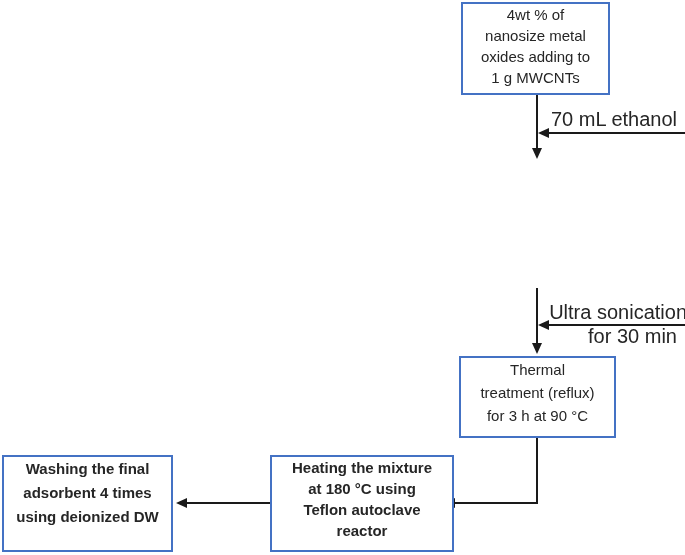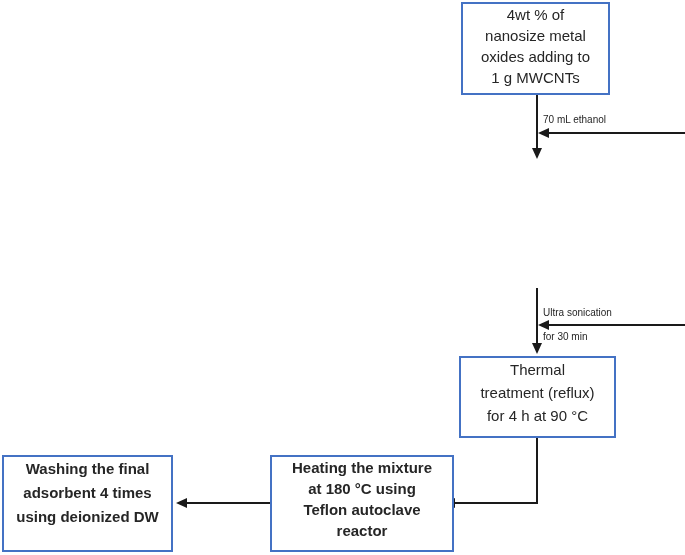--- a/index.html
+++ b/index.html
@@ -42,23 +42,23 @@
   #node-stir svg  { position: absolute; left: 0; top: 0; }
   #node-stir .node-text { position: relative; line-height: 22px; }
   #node-thermal   { left: 459px; top: 356px; width: 157px; height: 82px; }
   #node-thermal .node-text   { line-height: 23px; }
   #node-autoclave { left: 270px; top: 455px; width: 184px; height: 97px; font-weight: bold; }
   #node-washing   { left: 2px;   top: 455px; width: 171px; height: 97px; }
   #node-washing .node-text   { line-height: 24px; font-weight: bold; }
 
   .edge-label {
     position: absolute;
-    font-size: 10px;
+    font-size: 20px;
     line-height: 19px;
-    text-align: left;
+    text-align: right;
     white-space: nowrap;
   }
   #label-ethanol      { left: 543px; top: 110px; width: 134px; }
   #label-sonication-1 { left: 543px; top: 303px; width: 144px; }
   #label-sonication-2 { left: 543px; top: 327px; width: 134px; }
 </style>
 </head>
 <body>
 
 <div id="canvas" style="--box-border: #4472c4; --diamond-border: #8faadc; --arrow: #1a1a1a; --ink: #262626;">
@@ -88,21 +88,21 @@
     <span class="node-text">4wt % of
 nanosize metal
 oxides adding to
 1 g MWCNTs</span>
   </div>
 
 
   <div class="node rect" id="node-thermal">
     <span class="node-text">Thermal
 treatment (reflux)
-for 4 h at 90 °C</span>
+for 3 h at 90 °C</span>
   </div>
 
   <div class="node rect" id="node-autoclave">
     <span class="node-text">Heating the mixture
 at 180 °C using
 Teflon autoclave
 reactor</span>
   </div>
 
   <div class="node rect" id="node-washing">

